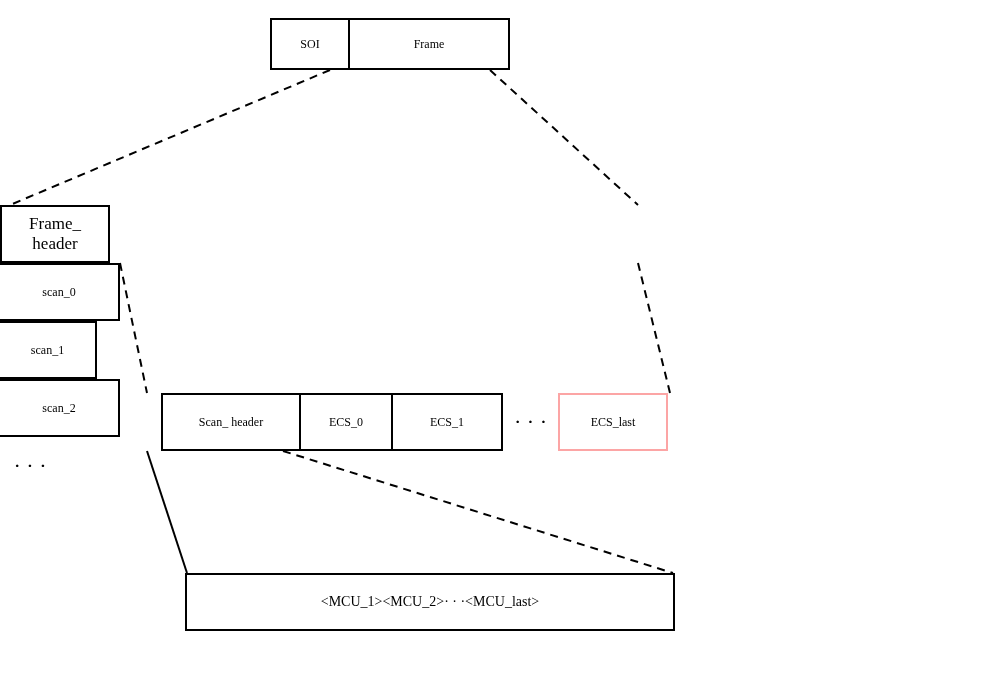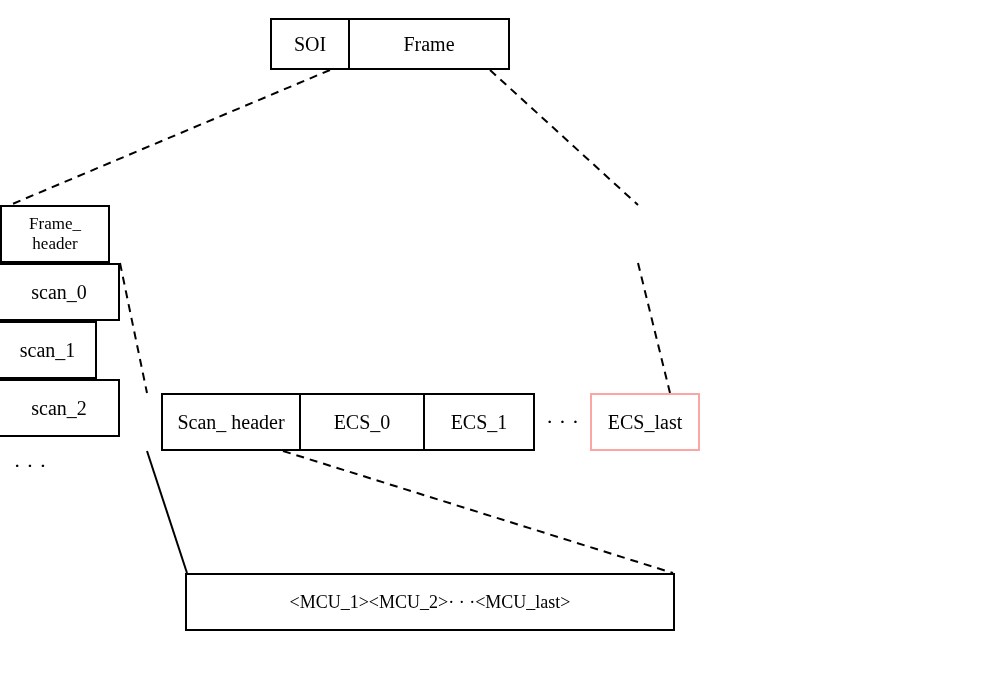--- a/index.html
+++ b/index.html
@@ -30,21 +30,21 @@
       position: absolute;
       display: flex;
       align-items: stretch;
     }
 
     .box {
       border: 2px solid #000;
       display: flex;
       align-items: center;
       justify-content: center;
-      font-size: 20px;
+      font-size: 12px;
       text-align: center;
       padding: 4px 8px;
       background: #fff;
     }
 
     
     .row1 {
       top: 18px;
       left: 270px;
     }
@@ -68,32 +68,32 @@
     .r2-slast { width: 120px; border: 2px solid #000; }
 
     
     .row3 {
       top: 393px;
       left: 145px;
       padding-left: 16px;
     }
     .row3 .box { height: 58px; }
     .r3-sh { width: 140px; }
-    .r3-e0 { width: 124px; border-left: none; }
+    .r3-e0 { width: 92px; border-left: none; }
     .r3-e1 { width: 110px; border-left: none; }
     .r3-dots { width: 55px; border: none; font-size: 22px; }
     .r3-elast { width: 110px; border: 2px solid #fca5a5; }
 
     
     .row4 {
       top: 573px;
       left: 185px;
     }
     .row4 .box { height: 58px; }
-    .r4-mcu { width: 490px; font-size: 18px; }
+    .r4-mcu { width: 490px; font-size: 14px; }
 
   </style>
 </head>
 <body>
 
 <div class="diagram">
 
   <svg class="lines">
     <defs>
       <marker id="none" markerWidth="0" markerHeight="0"></marker>

